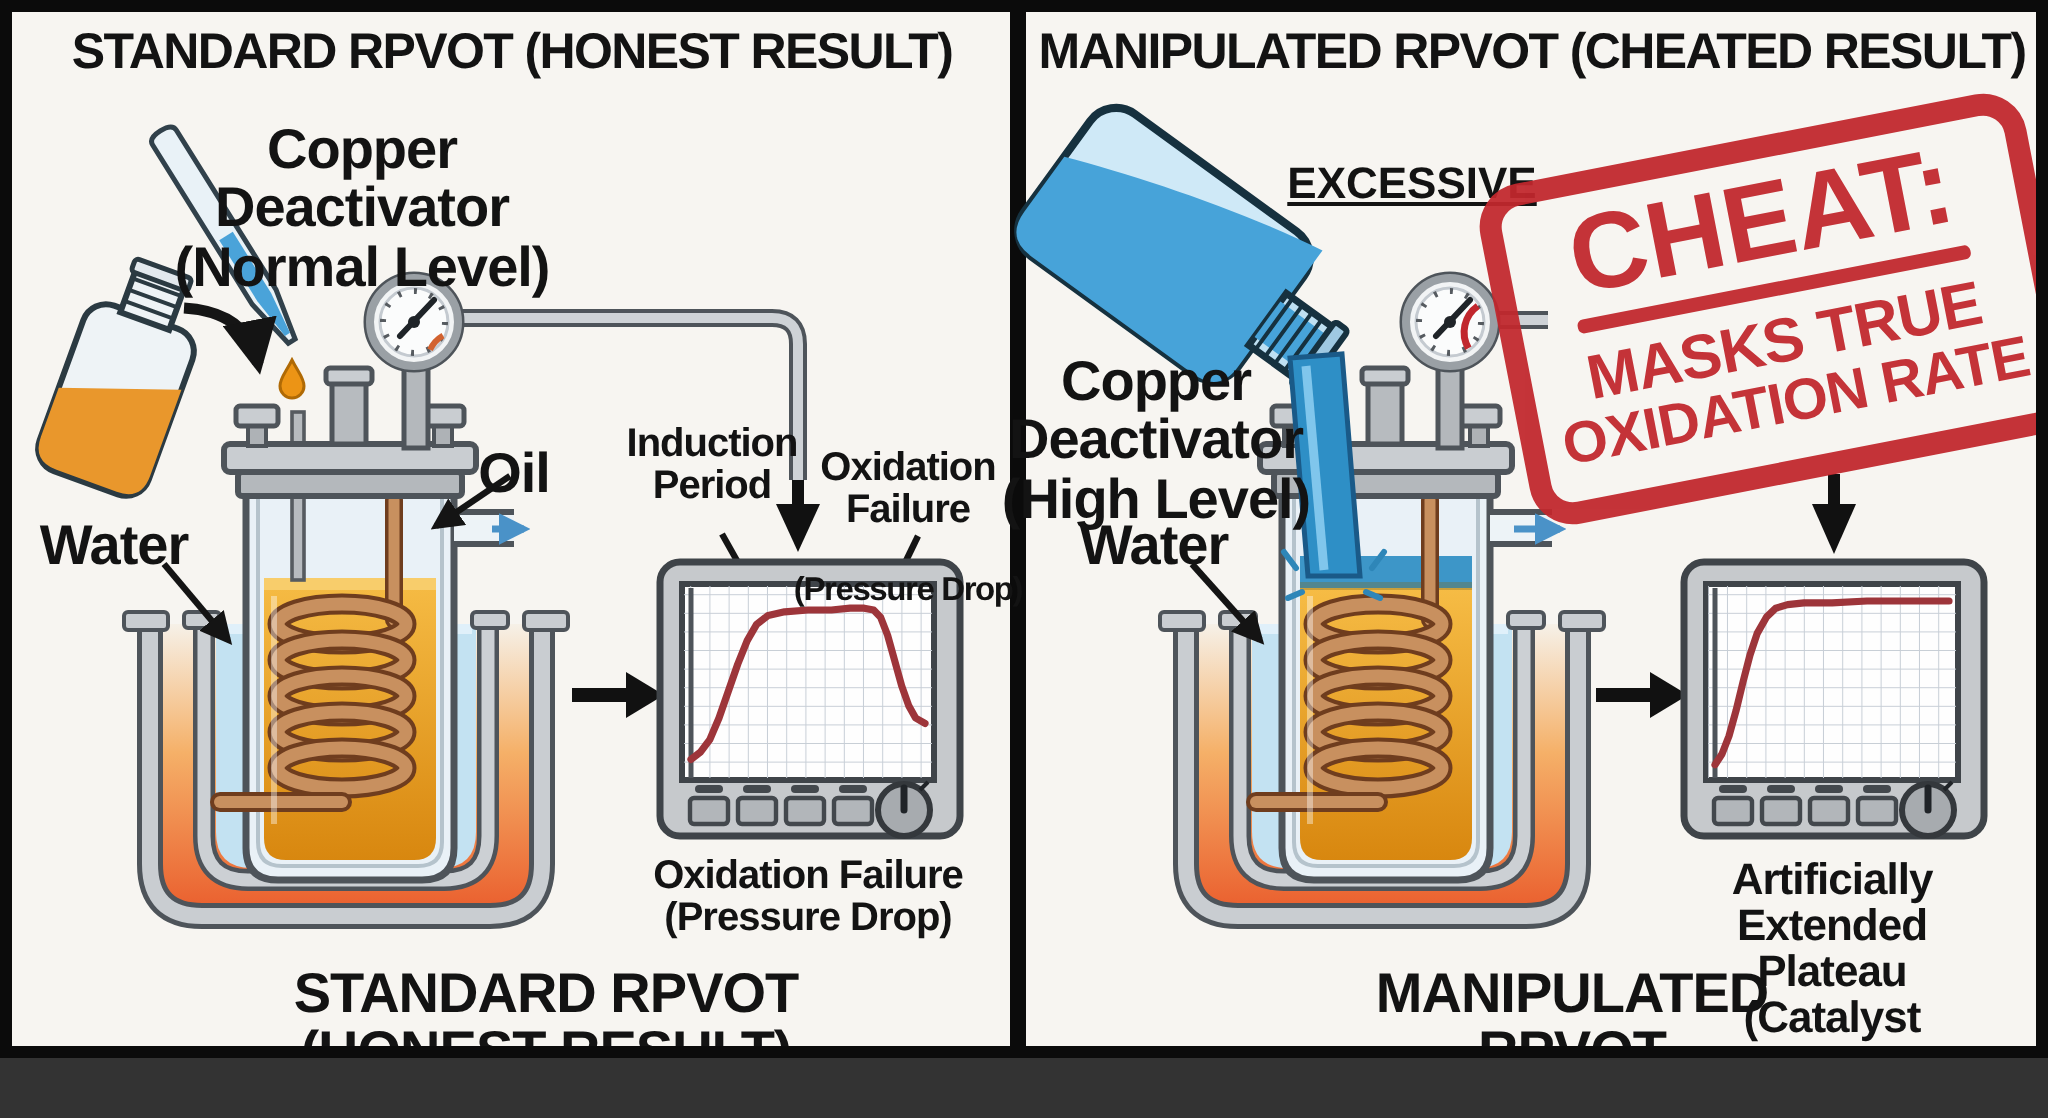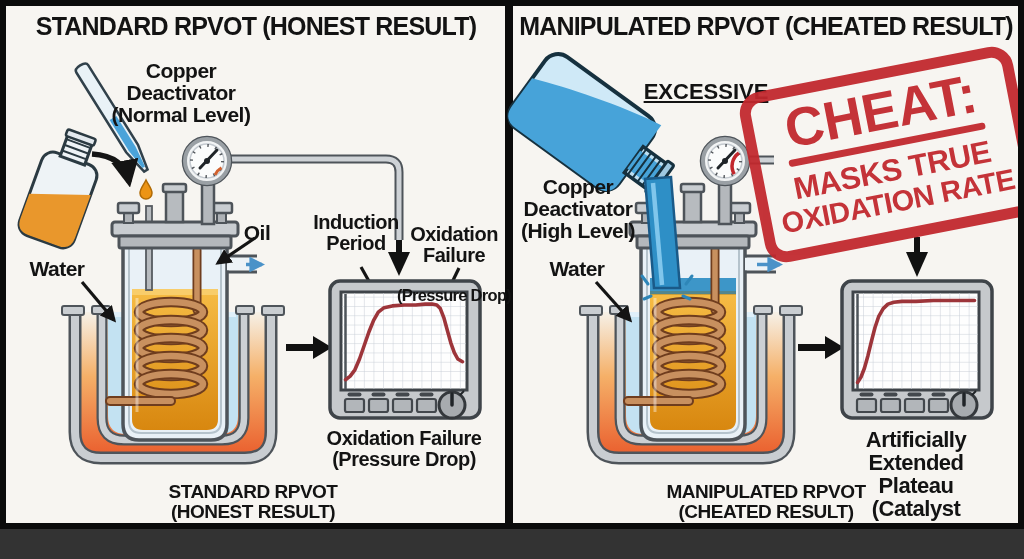--- a/index.html
+++ b/index.html
@@ -8,22 +8,22 @@
     --copper:#c8905f; --bath_orange:#ea5f2e; --arrow_blue:#4a92c8;
   }
   html,body{margin:0;padding:0;background:#333;}
   .canvas{position:relative;width:1024px;height:529px;background:var(--paper);
     overflow:hidden;font-family:"Liberation Sans",sans-serif;}
   .frame{position:absolute;inset:0;border:6px solid #0b0b0b;z-index:50;pointer-events:none;}
   svg.art{position:absolute;left:0;top:0;z-index:1;}
   .lbl{position:absolute;transform:translateX(-50%);text-align:center;font-weight:bold;
     color:var(--ink);white-space:pre-line;line-height:1.05;letter-spacing:-0.5px;z-index:10;}
   .panel-title{font-size:25px;letter-spacing:-0.8px;white-space:nowrap;}
-  .footer-title{font-size:19px;letter-spacing:-0.5px;}
-  .mid-label{font-size:21px;}
+  .footer-title{font-size:28px;letter-spacing:-0.5px;margin-left:20px;}
+  .mid-label{font-size:28px;}
   .callout{font-size:20px;}
   .callout .sub{font-size:16.5px;letter-spacing:-0.7px;}
   .caption-l{font-size:20px;}
   .caption-r{font-size:22px;}
   .excessive{font-size:22px;letter-spacing:0;text-decoration:underline;}
   .stamp{position:absolute;left:750px;top:68px;width:244px;z-index:20;
     transform:rotate(-11deg);border:11px solid var(--stamp);border-radius:22px;
     padding:4px 6px 12px;color:var(--stamp);text-align:center;opacity:.94;}
   .stamp-l1{font-size:54px;font-weight:bold;line-height:1.0;letter-spacing:0;}
   .stamp-rule{height:7px;background:var(--stamp);width:82%;margin:4px auto 7px;border-radius:3px;}

